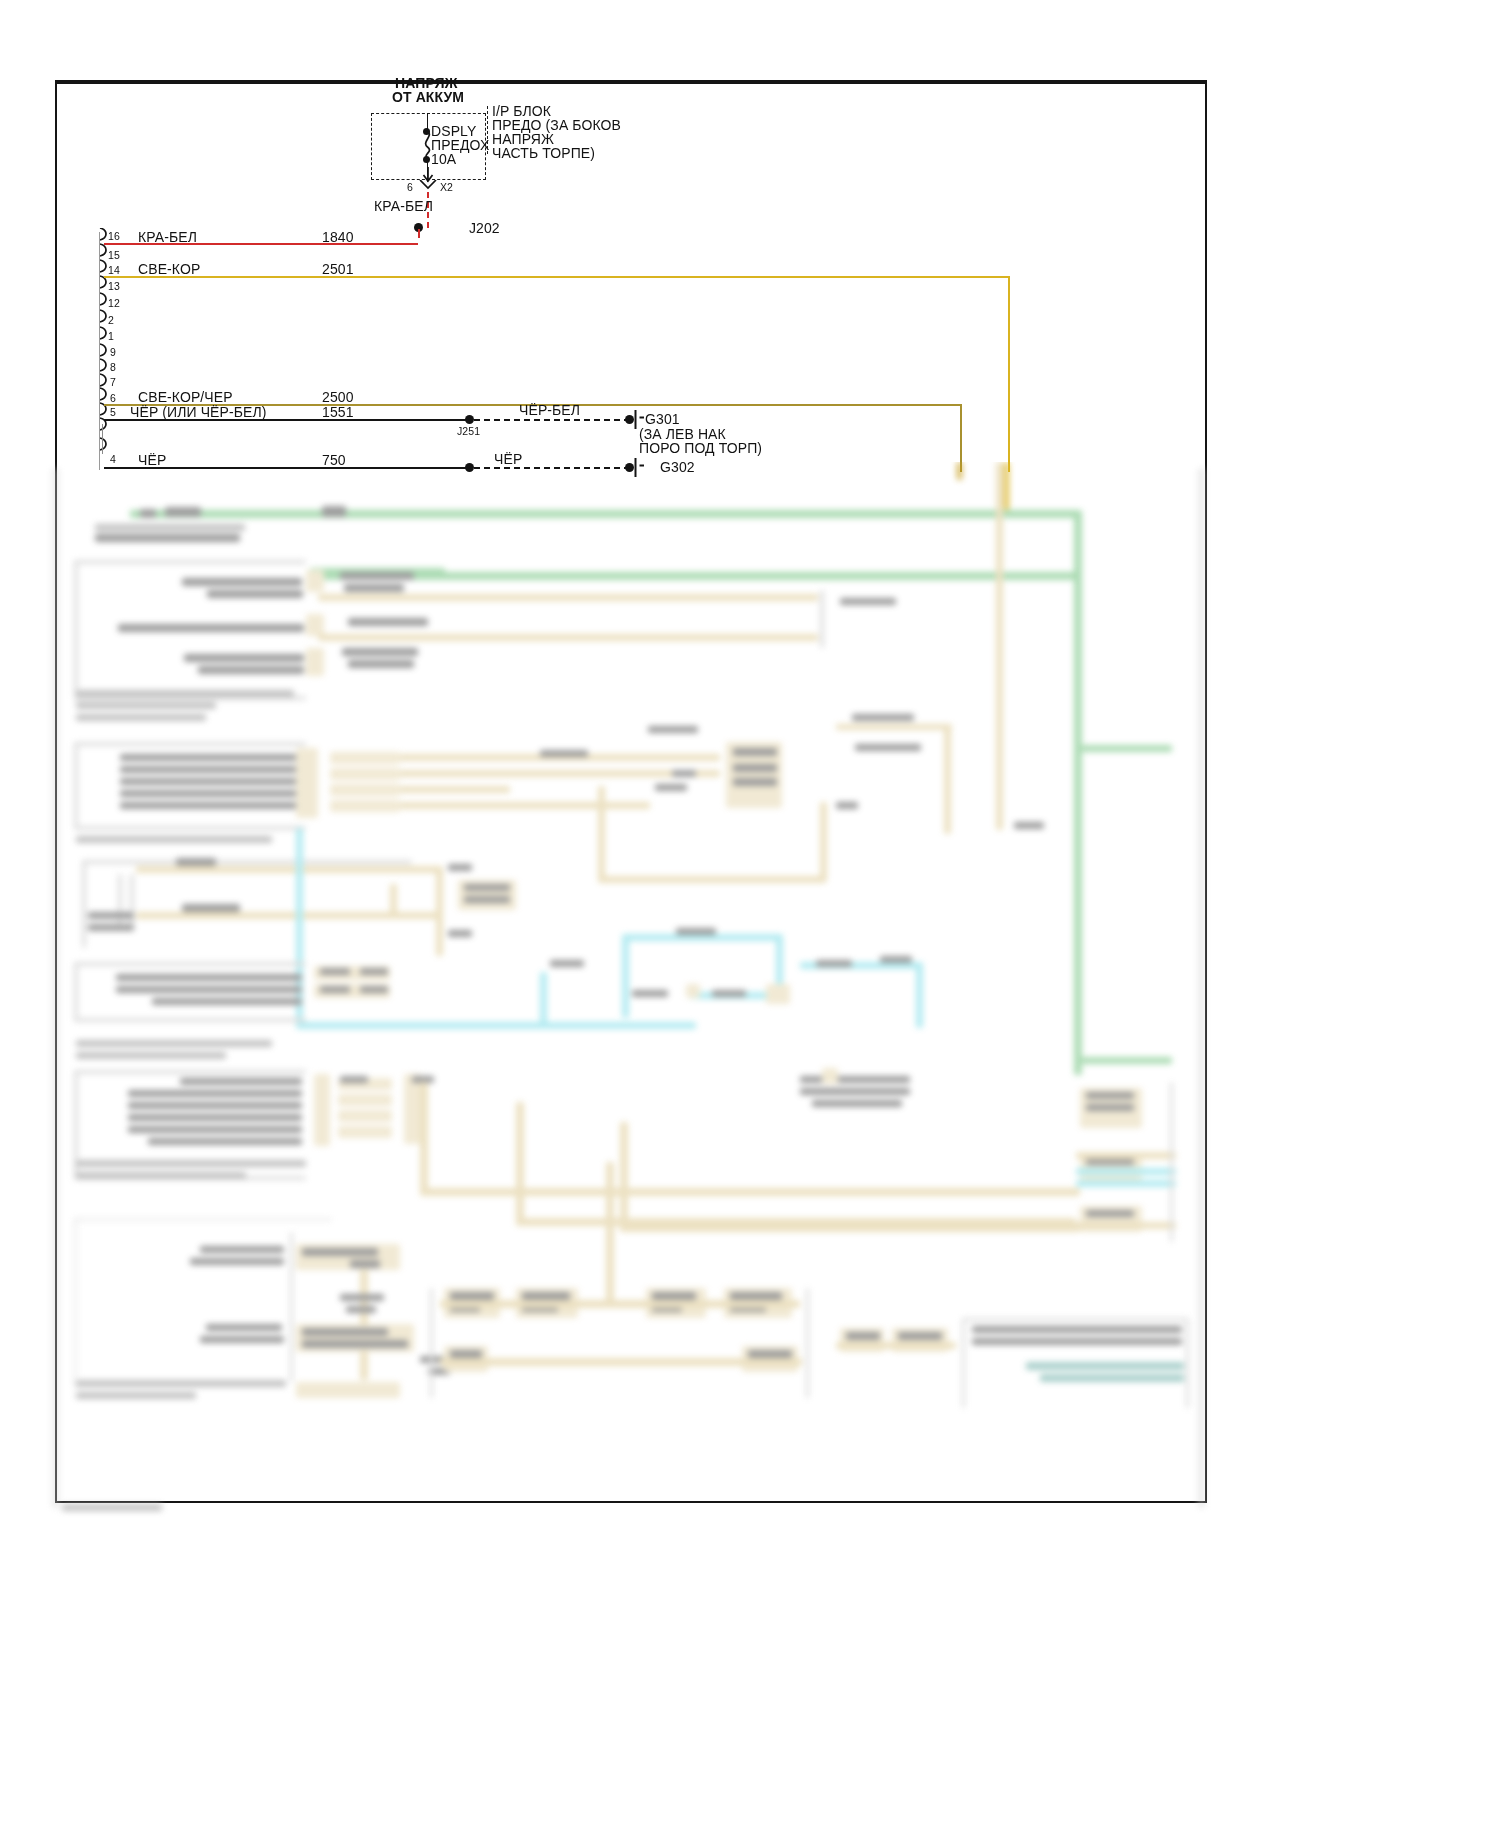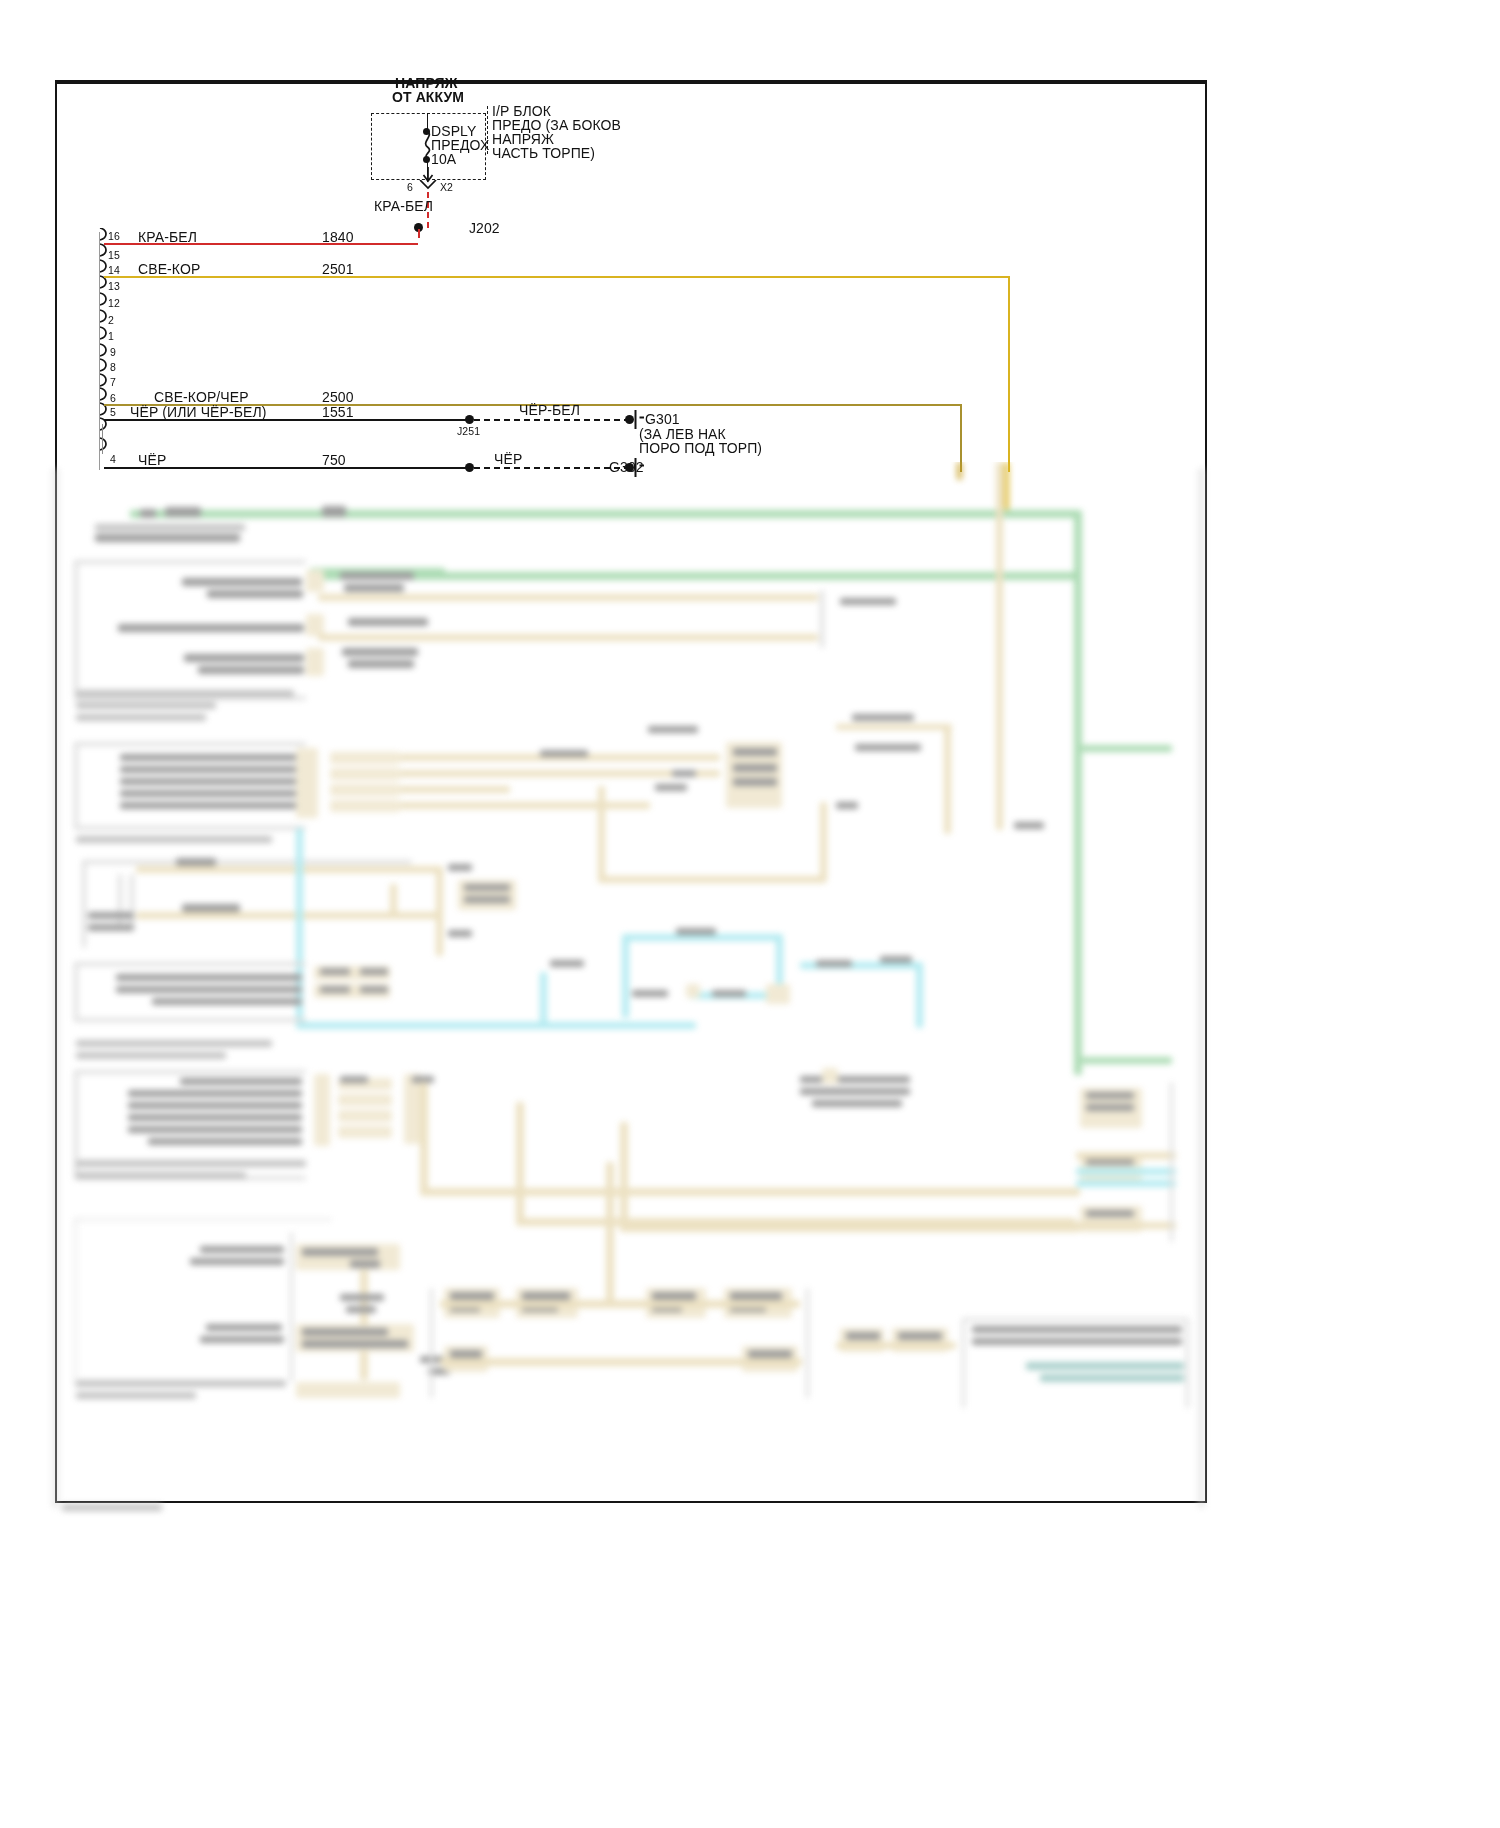--- a/index.html
+++ b/index.html
@@ -196,21 +196,21 @@
 
   <div class="txt sm" style="left:108px; top:279px;">13</div>
   <div class="txt sm" style="left:108px; top:296px;">12</div>
   <div class="txt sm" style="left:108px; top:313px;">2</div>
   <div class="txt sm" style="left:108px; top:329px;">1</div>
   <div class="txt sm" style="left:110px; top:345px;">9</div>
   <div class="txt sm" style="left:110px; top:360px;">8</div>
   <div class="txt sm" style="left:110px; top:375px;">7</div>
 
   <div class="txt sm" style="left:110px; top:391px;">6</div>
-  <div class="txt" style="left:138px; top:390px;margin-left:16px;">СВЕ-КОР/ЧЕР</div>
+  <div class="txt" style="left:138px; top:390px;">СВЕ-КОР/ЧЕР</div>
   <div class="txt" style="left:322px; top:390px;">2500</div>
   <div class="hline" style="left:104px; top:404px; width:858px; border-top-color:#a8912f;"></div>
   <div class="vline" style="left:960px; top:404px; height:68px; border-left-color:#a8912f;"></div>
 
   <div class="txt sm" style="left:110px; top:405px;">5</div>
   <div class="txt" style="left:130px; top:405px;">ЧЁР (ИЛИ ЧЁР-БЕЛ)</div>
   <div class="txt" style="left:322px; top:405px;">1551</div>
   <div class="hline" style="left:104px; top:419px; width:366px; border-top-color:#141414;"></div>
   <div class="dot" style="left:465px; top:415px;"></div>
   <div class="txt sm" style="left:457px; top:424px;">J251</div>
@@ -234,21 +234,21 @@
   <div class="hline" style="left:104px; top:467px; width:366px; border-top-color:#141414;"></div>
   <div class="dot" style="left:465px; top:463px;"></div>
   <div class="dash-h" style="left:474px; top:467px; width:156px;"></div>
   <div class="txt" style="left:494px; top:452px;">ЧЁР</div>
 
   <div class="dot" style="left:625px; top:463px;"></div>
   <svg class="gnd" style="left:633px; top:458px;" width="12" height="19" viewBox="0 0 12 19">
     <line x1="2.5" y1="0" x2="2.5" y2="19" stroke="#141414" stroke-width="2"></line>
     <line x1="6.5" y1="7.5" x2="11" y2="7.5" stroke="#141414" stroke-width="2"></line>
   </svg>
-  <div class="txt" style="left:609px; top:460px;">G302</div>
+  <div class="txt" style="left:660px; top:460px;">G302</div>
 
   <div id="blur-region">
     <div id="blur-inner">
 
       <div class="bl shade" style="left:52px; top:6px; width:7px; height:1040px; opacity:.55;"></div>
       <div class="bl shade" style="left:1198px; top:6px; width:7px; height:1040px; opacity:.55;"></div>
 
       <div class="bl yellw" style="left:1004px; top:0px; width:5px; height:48px;"></div>
       <div class="bl goldw" style="left:957px; top:0px; width:5px; height:18px;"></div>
 

